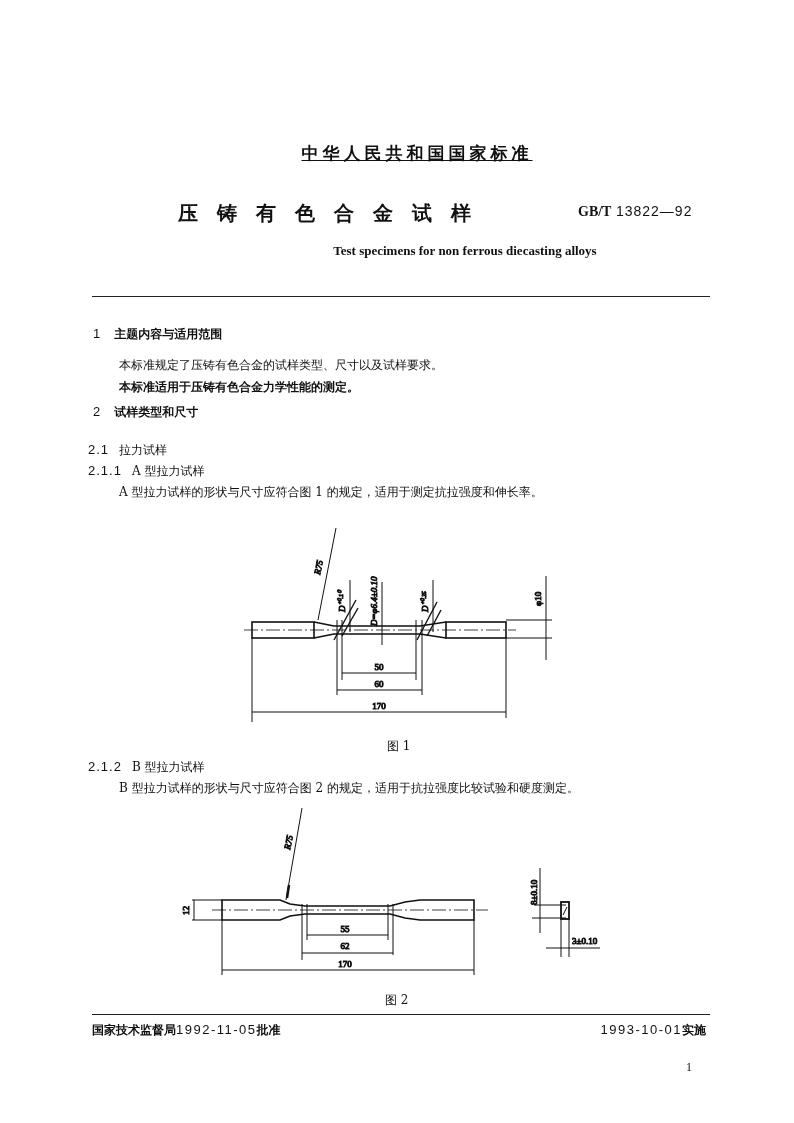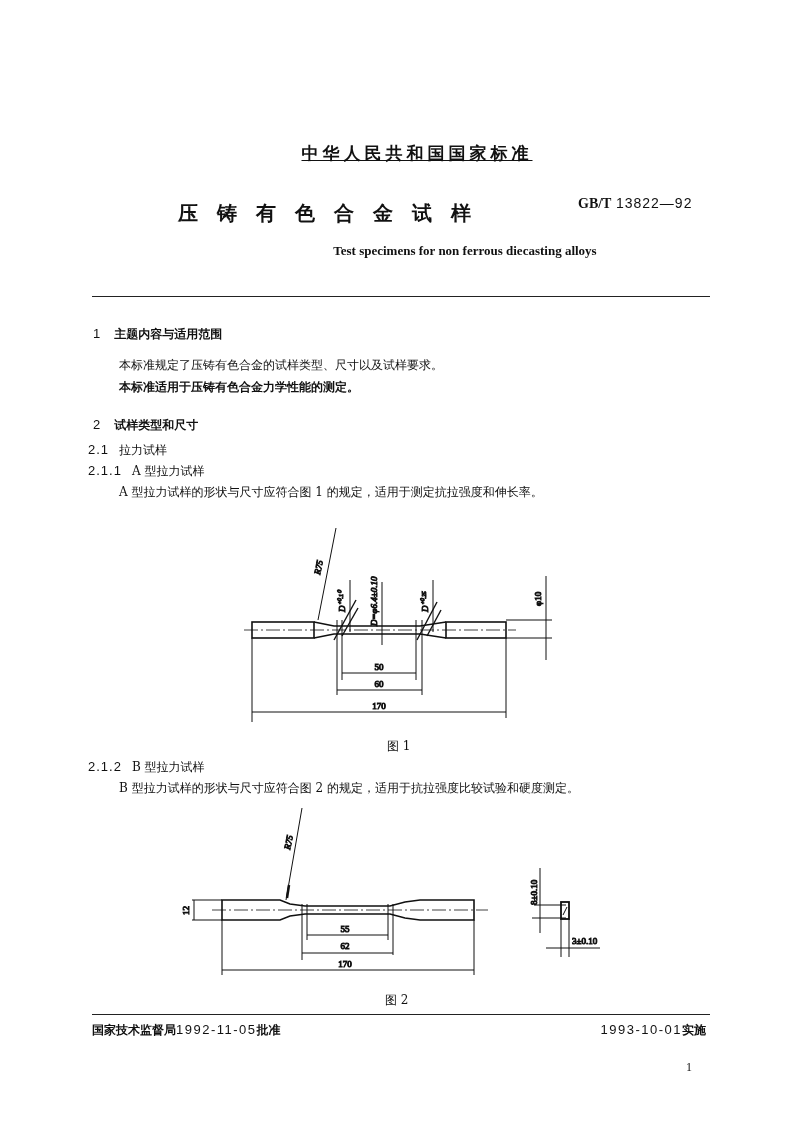--- a/index.html
+++ b/index.html
@@ -1,20 +1,20 @@
 <!DOCTYPE html>
 <html><head>
 <meta charset="utf-8">
 <style>
   html, body { margin: 0; padding: 0; background: #ffffff; }
   body { width: 794px; height: 1123px; position: relative; overflow: hidden; color: #111; font-family: "DejaVu Serif", serif; }
   .abs { position: absolute; }
   .org { left: 0; width: 794px; top: 142px; text-align: center; font-family: "DejaVu Sans", sans-serif; font-weight: bold; font-size: 17px; letter-spacing: 4px; padding-left: 40px; box-sizing: border-box; text-decoration: underline; }
   .title-cn { left: 178px; top: 200px; font-family: "DejaVu Sans", sans-serif; font-weight: bold; font-size: 20px; letter-spacing: 19px; }
-  .std-code { left: 578px; top: 195px; font-size: 14px; }
+  .std-code { left: 578px; top: 203px; font-size: 14px; }
   .std-code .gb { font-family: "Liberation Serif", serif; font-weight: bold; }
   .std-code .num { font-family: "Liberation Sans", sans-serif; letter-spacing: 1px; }
   .title-en { left: 0; width: 794px; top: 243px; text-align: center; padding-left: 60px; box-sizing: border-box; font-family: "Liberation Serif", serif; font-weight: bold; font-size: 13px; margin-left: 38px; }
   .rule { left: 92px; width: 618px; height: 0; border-top: 1.5px solid #222; }
   .h1 { left: 93px; font-family: "DejaVu Sans", sans-serif; font-weight: bold; font-size: 12px; }
   .h1 .n { font-family: "Liberation Sans", sans-serif; font-weight: normal; margin-right: 14px; font-size: 13px; }
   .h2 { left: 88px; font-family: "DejaVu Serif", serif; font-size: 12px; }
   .h2 .n { font-family: "Liberation Sans", sans-serif; font-size: 13px; margin-right: 10px; letter-spacing: 1px; }
   .para { left: 119px; font-size: 12px; }
   .caption { font-size: 12px; }
@@ -35,21 +35,21 @@
 </div>
 <div class="abs title-en">Test specimens for non ferrous diecasting alloys</div>
 <div class="abs rule" style="top:296px;"></div>
 
 <div class="abs h1" style="top:326px;">
   <span class="n">1</span><span>主题内容与适用范围</span>
 </div>
 <div class="abs para" style="top:357px;">本标准规定了压铸有色合金的试样类型、尺寸以及试样要求。</div>
 <div class="abs para" style="top:379px;font-weight:bold;">本标准适用于压铸有色合金力学性能的测定。</div>
 
-<div class="abs h1" style="top:417px;">
+<div class="abs h1" style="top:404px;">
   <span class="n">2</span><span>试样类型和尺寸</span>
 </div>
 <div class="abs h2" style="top:442px;">
   <span class="n">2.1</span><span>拉力试样</span>
 </div>
 <div class="abs h2" style="top:463px;">
   <span class="n">2.1.1</span><span>A 型拉力试样</span>
 </div>
 <div class="abs para" style="top:484px;">A 型拉力试样的形状与尺寸应符合图 1 的规定，适用于测定抗拉强度和伸长率。</div>
 

